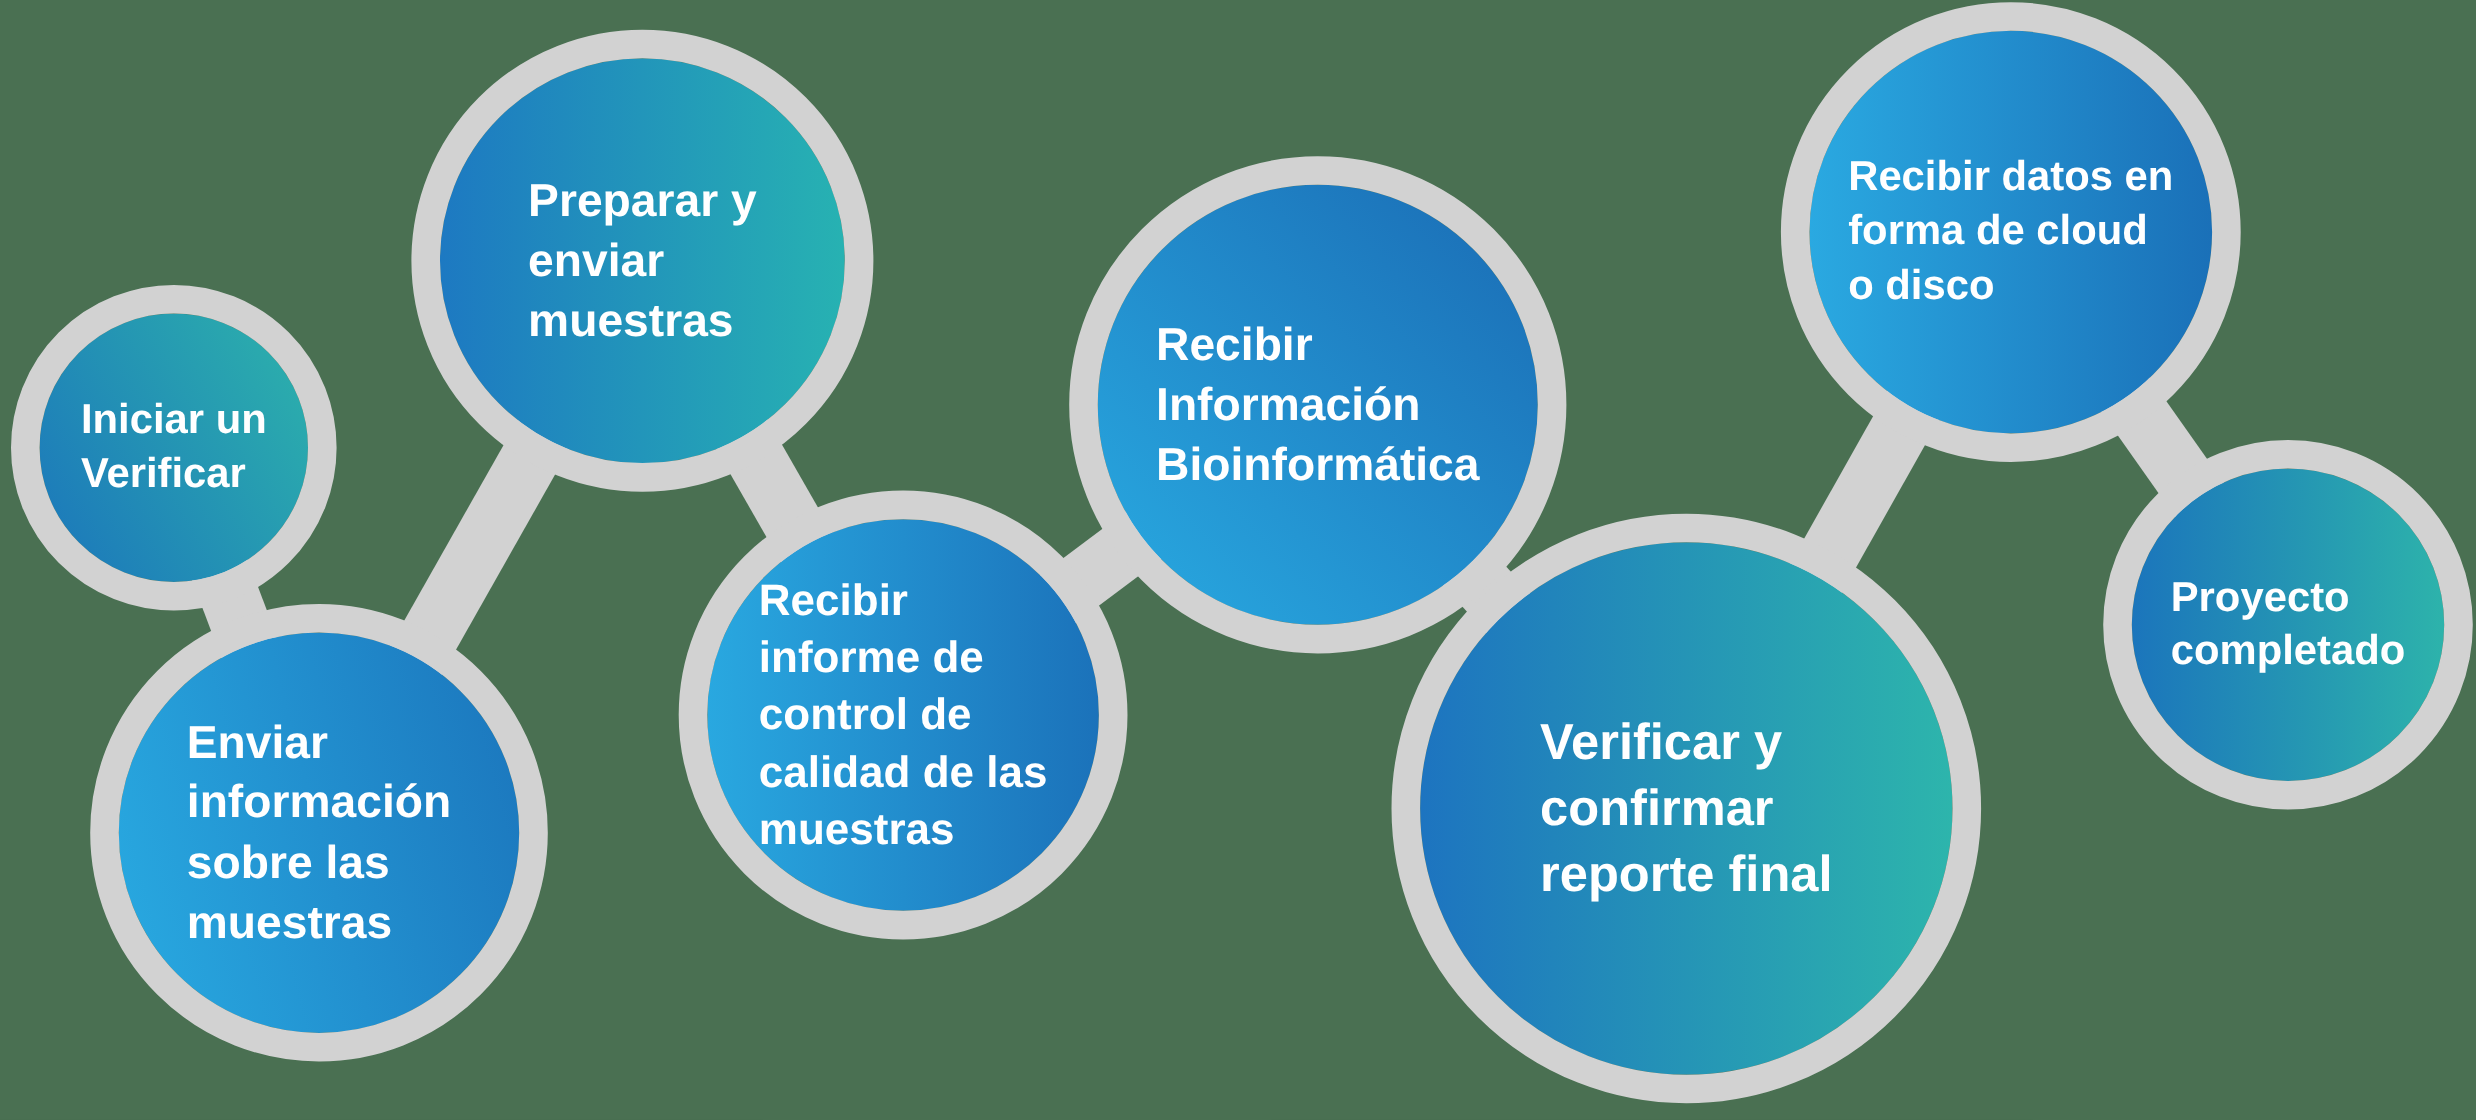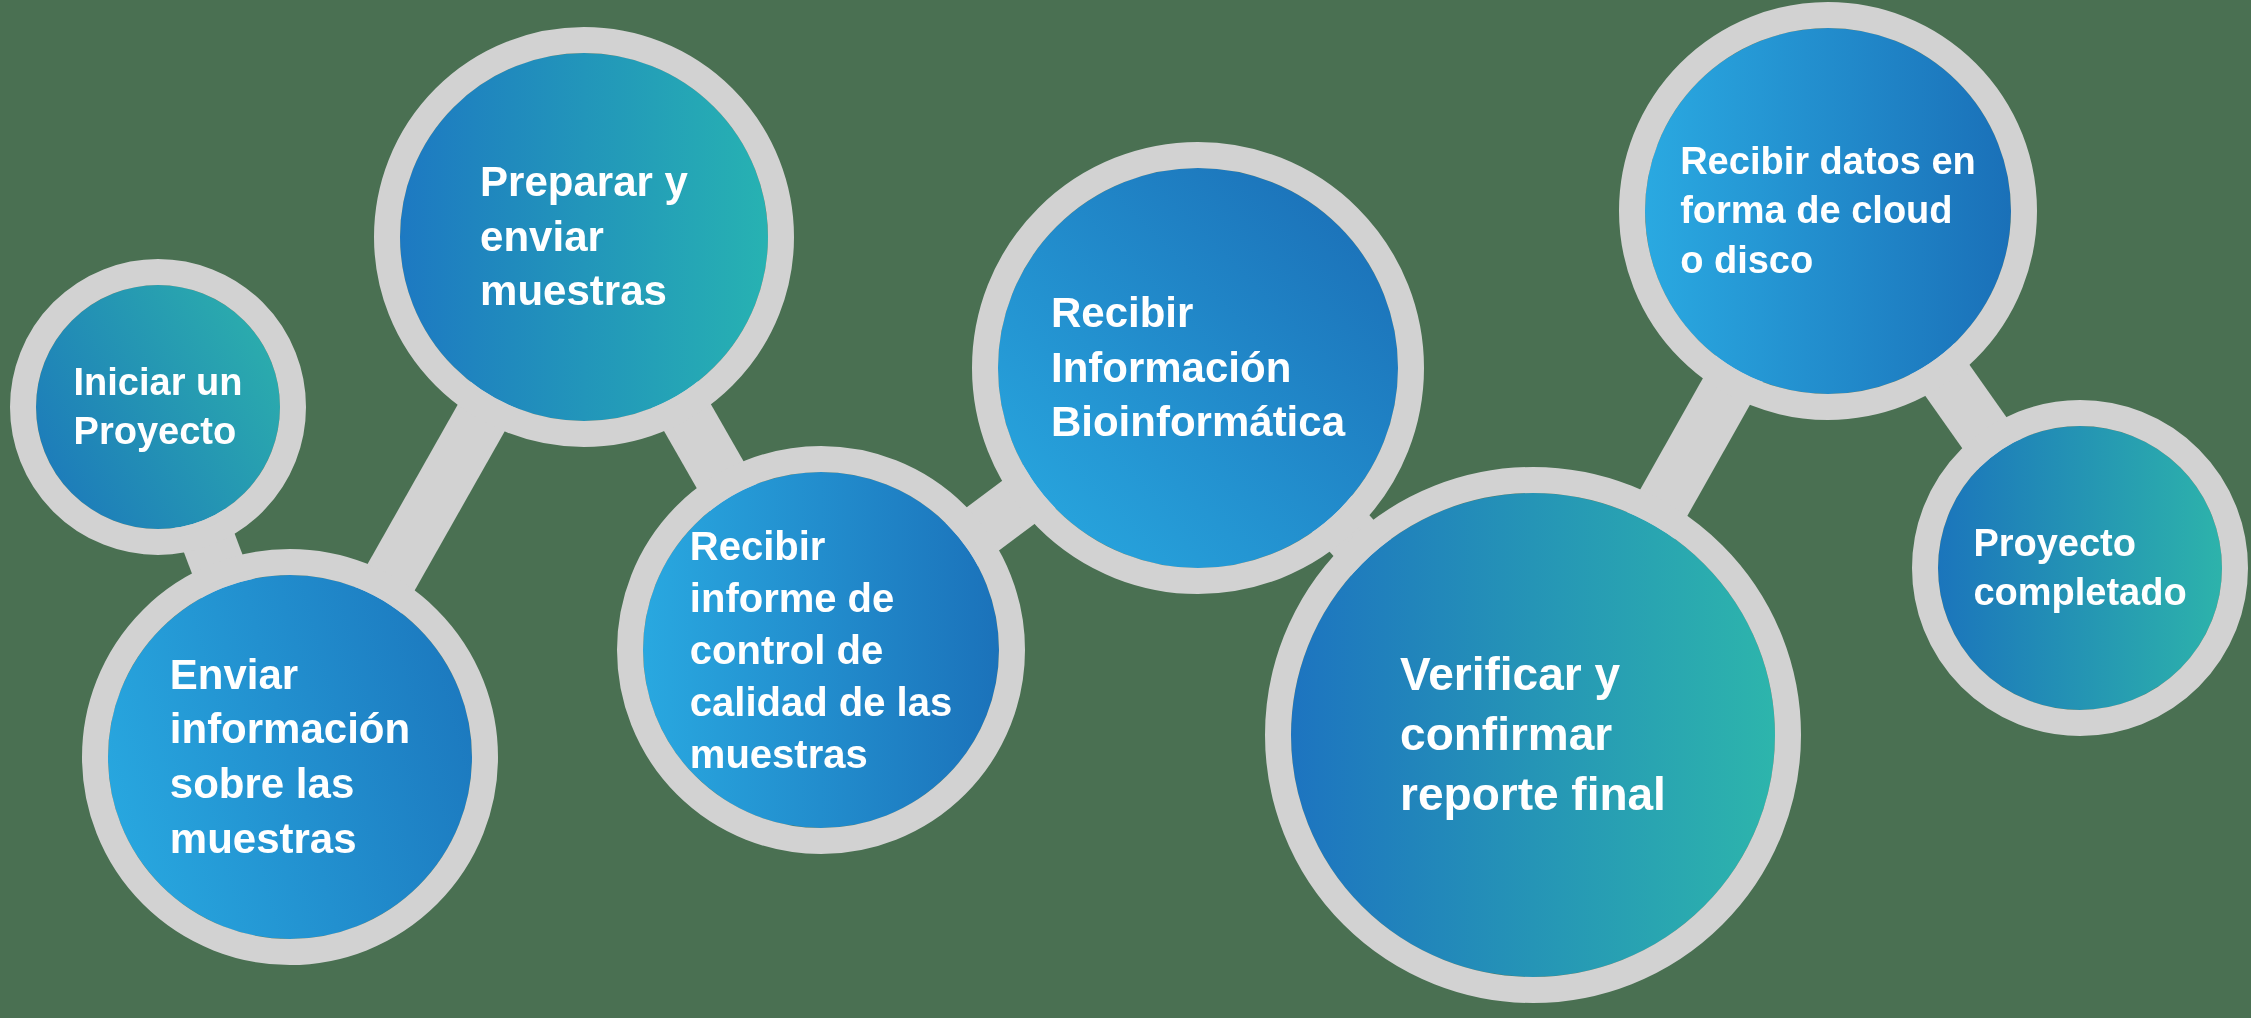--- a/index.html
+++ b/index.html
@@ -55,21 +55,21 @@
   <div class="connector cn12"></div>
   <div class="connector cn23"></div>
   <div class="connector cn34"></div>
   <div class="connector cn45"></div>
   <div class="connector cn56"></div>
   <div class="connector cn67"></div>
   <div class="connector cn78"></div>
 
   <div class="circle c1" style="background: linear-gradient(60deg, rgb(27, 117, 188), rgb(45, 179, 171)) padding-box;">
     <span class="label">Iniciar un
-Proyecto</span>
+Verificar</span>
   </div>
 
   <div class="circle c2" style="background: linear-gradient(75deg, rgb(41, 171, 226), rgb(27, 117, 188)) padding-box;">
     <span class="label">Enviar
 información
 sobre las
 muestras</span>
   </div>
 
   <div class="circle c3" style="background: linear-gradient(90deg, rgb(29, 121, 194), rgb(39, 178, 178)) padding-box;">

